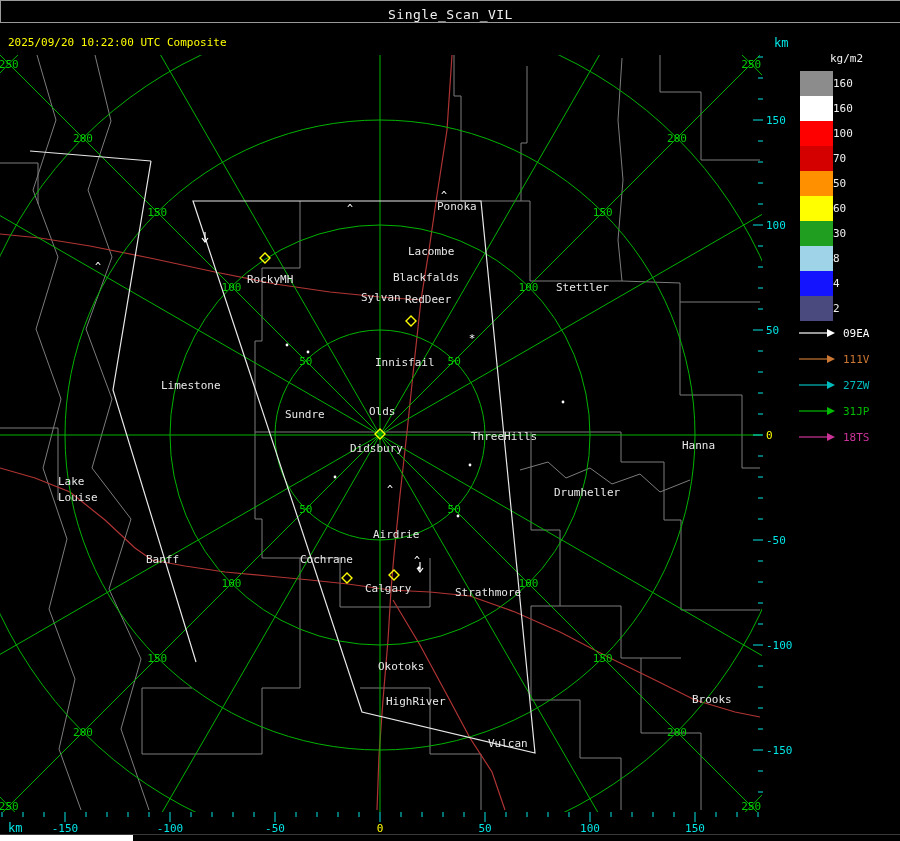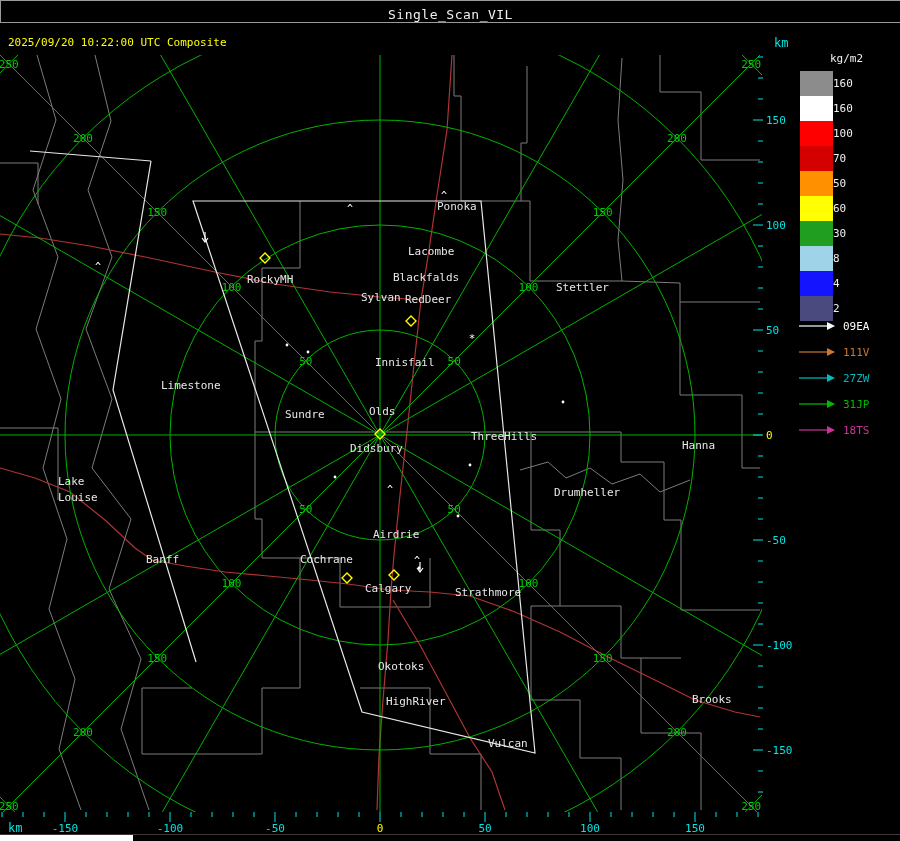--- a/index.html
+++ b/index.html
@@ -10,21 +10,21 @@
             display:flex;align-items:flex-end;justify-content:center;
             color:#f0f0f0;font-size:13px;letter-spacing:0.5px;}
   .timestamp{position:absolute;top:36px;left:8px;color:#ffff00;font-size:11px;}
   #radar-svg{position:absolute;top:0;left:0;}
   .sidepanel{position:absolute;top:46px;left:800px;width:100px;color:#fff;margin-top:6px;}
   .cb-unit{color:#f0f0f0;font-size:11px;margin:0 0 6px 30px;}
   .cbrow{display:flex;align-items:center;height:25px;}
   .cb-swatch{width:33px;height:25px;flex:0 0 33px;}
   .cb-val{color:#f0f0f0;font-size:11px;padding-left:0;}
   .track-legend{position:absolute;top:320px;left:797px;}
-  .trackrow{display:flex;align-items:flex-start;height:26px;text-decoration:underline;}
+  .trackrow{display:flex;align-items:center;height:26px;text-decoration:underline;}
   .track-id{font-size:11px;padding-left:6px;}
   .scroll-track{position:absolute;top:834px;left:0;width:900px;height:7px;background:#000;border-top:1px solid #3a3a3a;}
   .scroll-thumb{position:absolute;top:0;left:0;width:133px;height:7px;background:#ffffff;}
 </style>
 </head>
 <body>
 
 <svg id="radar-svg" width="900" height="841">
   <defs>
     <clipPath id="plotclip">

